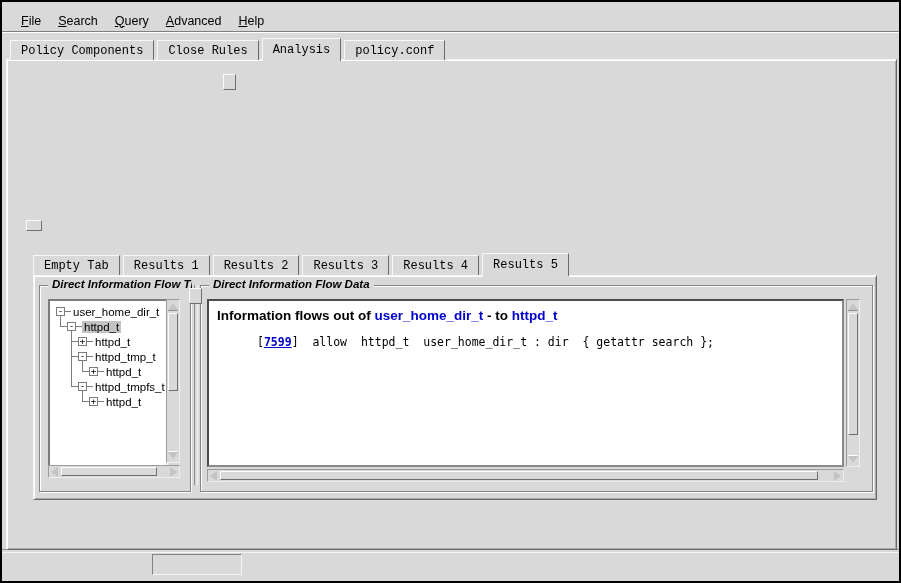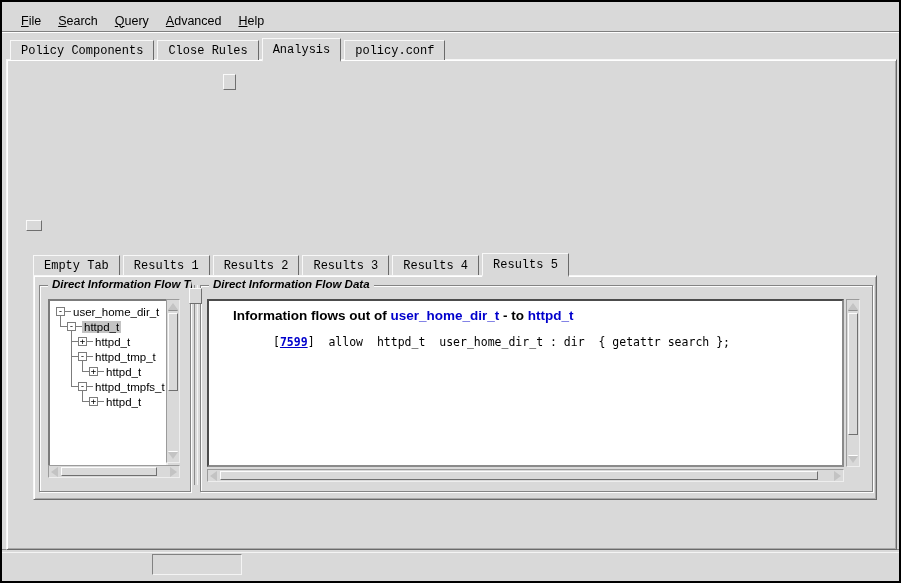--- a/index.html
+++ b/index.html
@@ -59,21 +59,21 @@
   .tree { position:relative; width:100%; height:100%; font-size:11.5px; }
   .tnode { position:absolute; height:15px; display:flex; align-items:center; white-space:nowrap; }
   .texp { width:9px; height:9px; box-sizing:border-box; background:#fff; border:1px solid #7c7c7c;
           font-family:"DejaVu Sans Mono", monospace; font-size:9px; line-height:7px; text-align:center; flex:none; }
   .tstub { width:6px; height:1px; background:#7c7c7c; flex:none; }
   .tlabel { padding:0 2px; }
   .tnode.selected .tlabel { background:#c3c3c3; }
   .tline-v { position:absolute; width:1px; background:#7c7c7c; }
   .tline-h { position:absolute; height:1px; background:#7c7c7c; }
   
-  .res-text { position:absolute; overflow:hidden; padding:5px 24px; box-sizing:border-box; }
+  .res-text { position:absolute; overflow:hidden; padding:5px 8px; box-sizing:border-box; }
   .res-heading { font-size:13.5px; font-weight:bold; margin:2px 0 12px 0; }
   .blue { color:#0000cc; }
   .res-sub { font-size:11.5px; font-weight:bold; }
   .flow-big { font-size:16px; font-weight:normal; color:#0000cc; }
   .res-class { font-size:11px; font-weight:bold; margin-left:40px; margin-top:2px; }
   .res-rule { font-family:"DejaVu Sans Mono", monospace; font-size:11.5px; margin-left:40px; white-space:pre; }
   .rule-link { color:#0000cc; text-decoration:underline;font-weight:bold; }
   
   .status-panel { position:absolute; display:flex; align-items:center; justify-content:center; font-size:11.5px; }
 </style>

